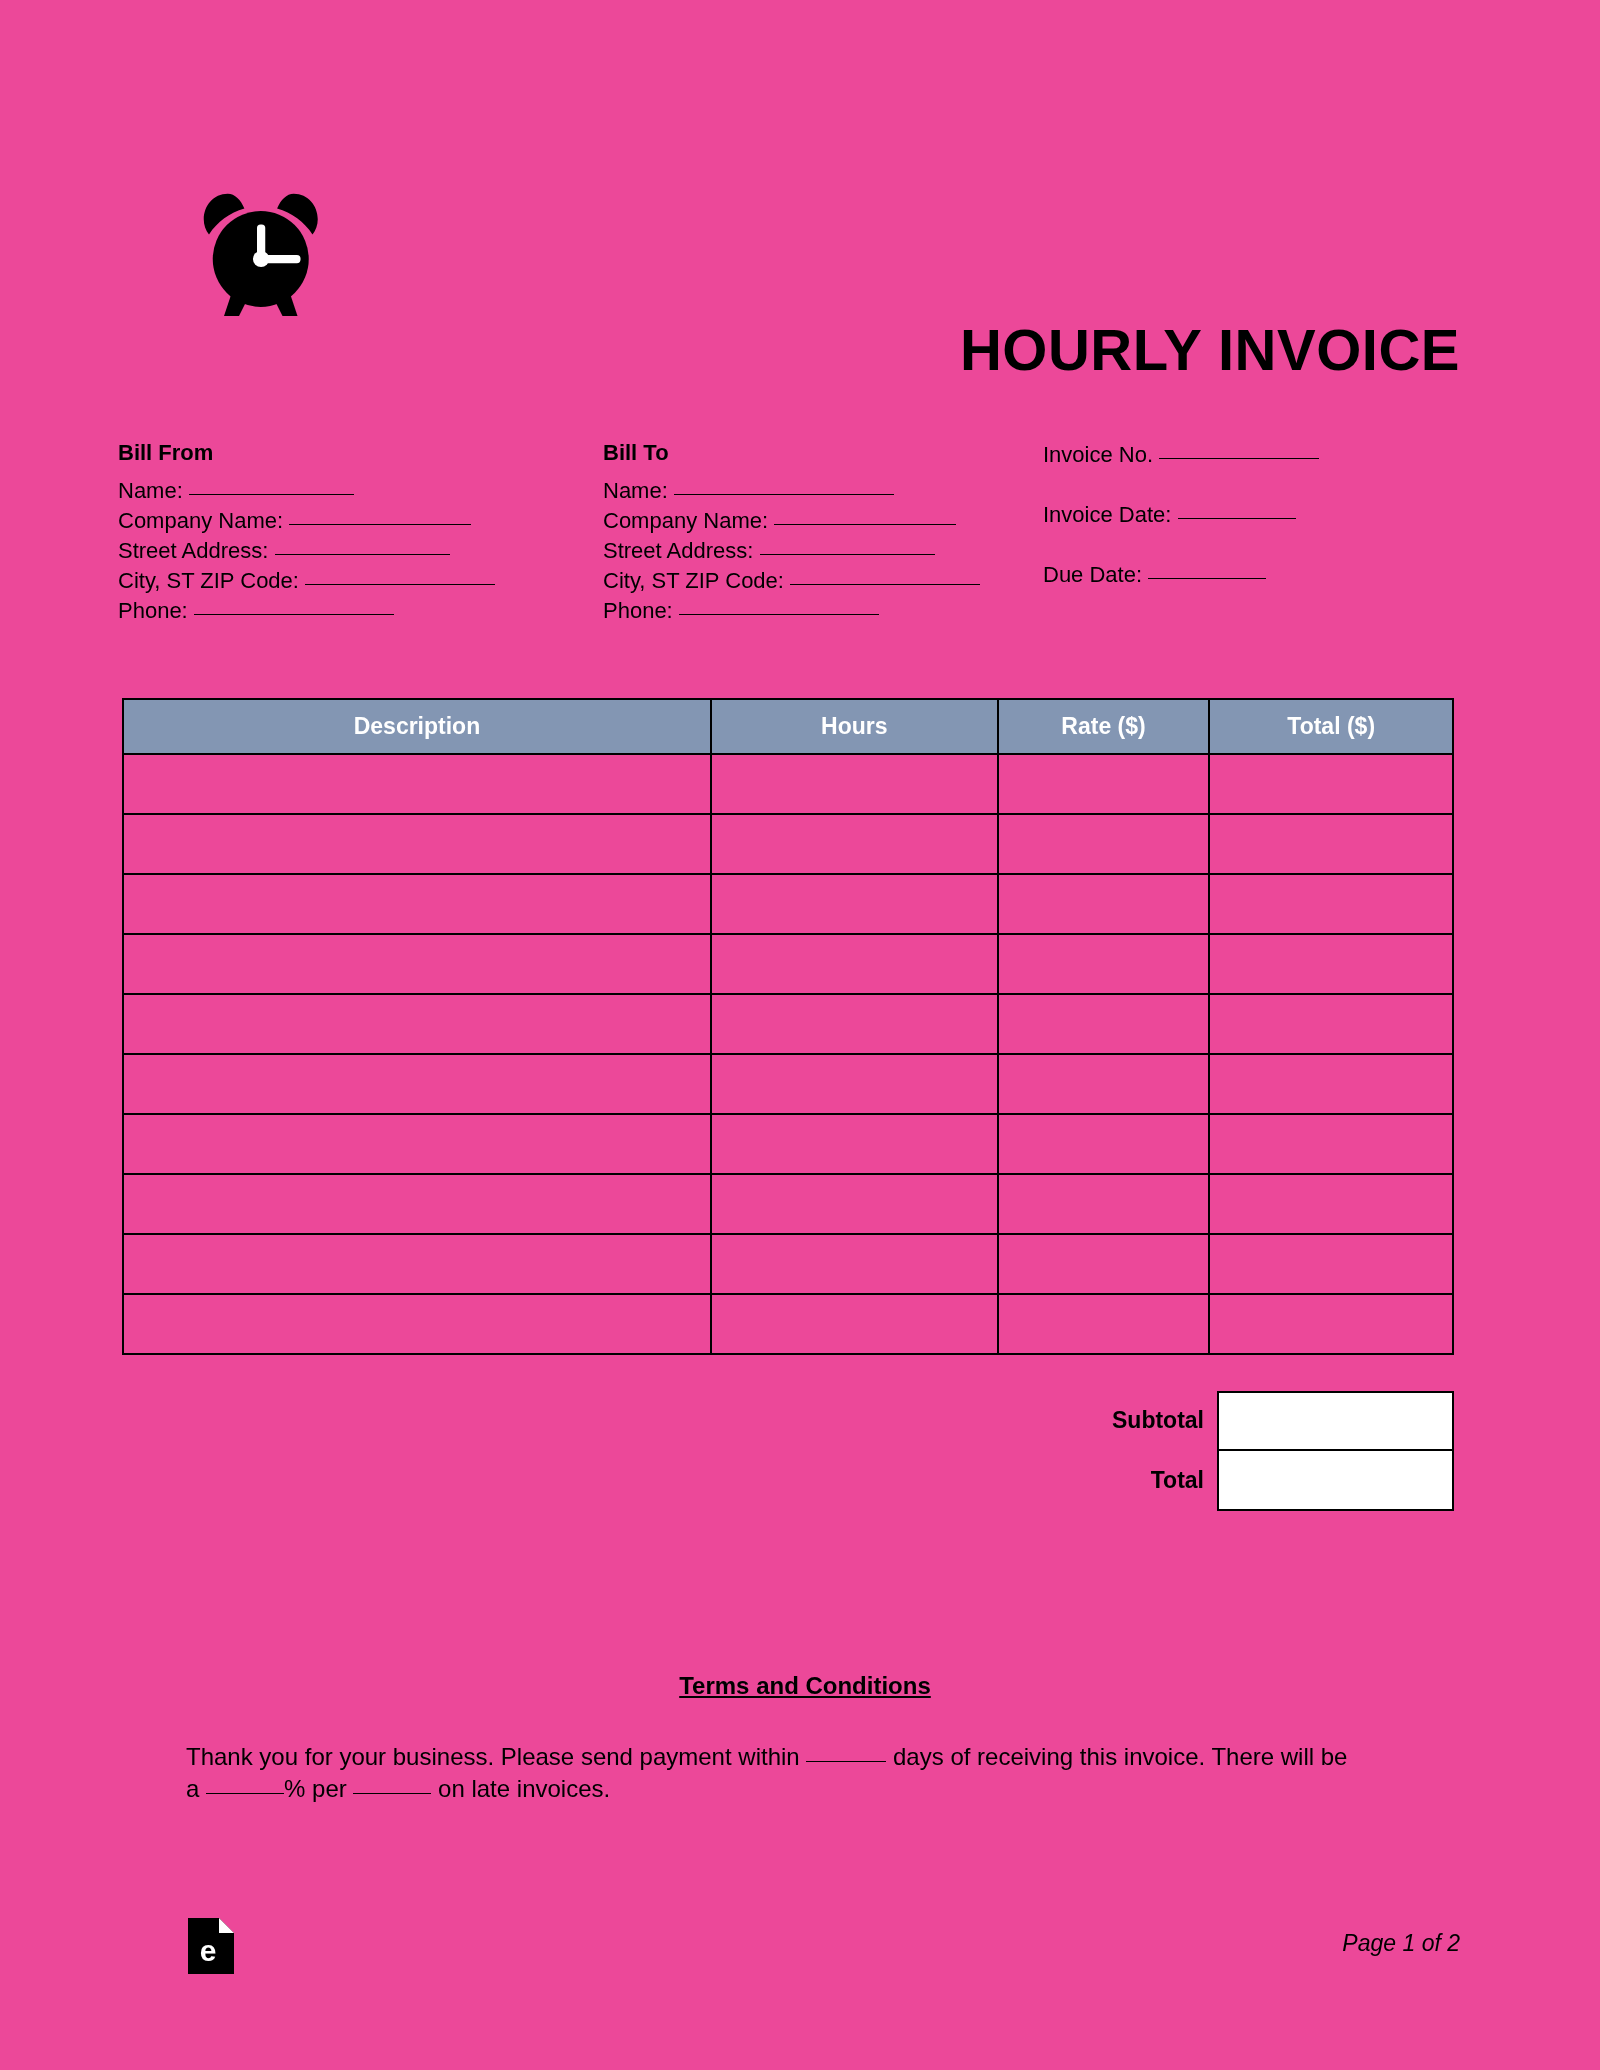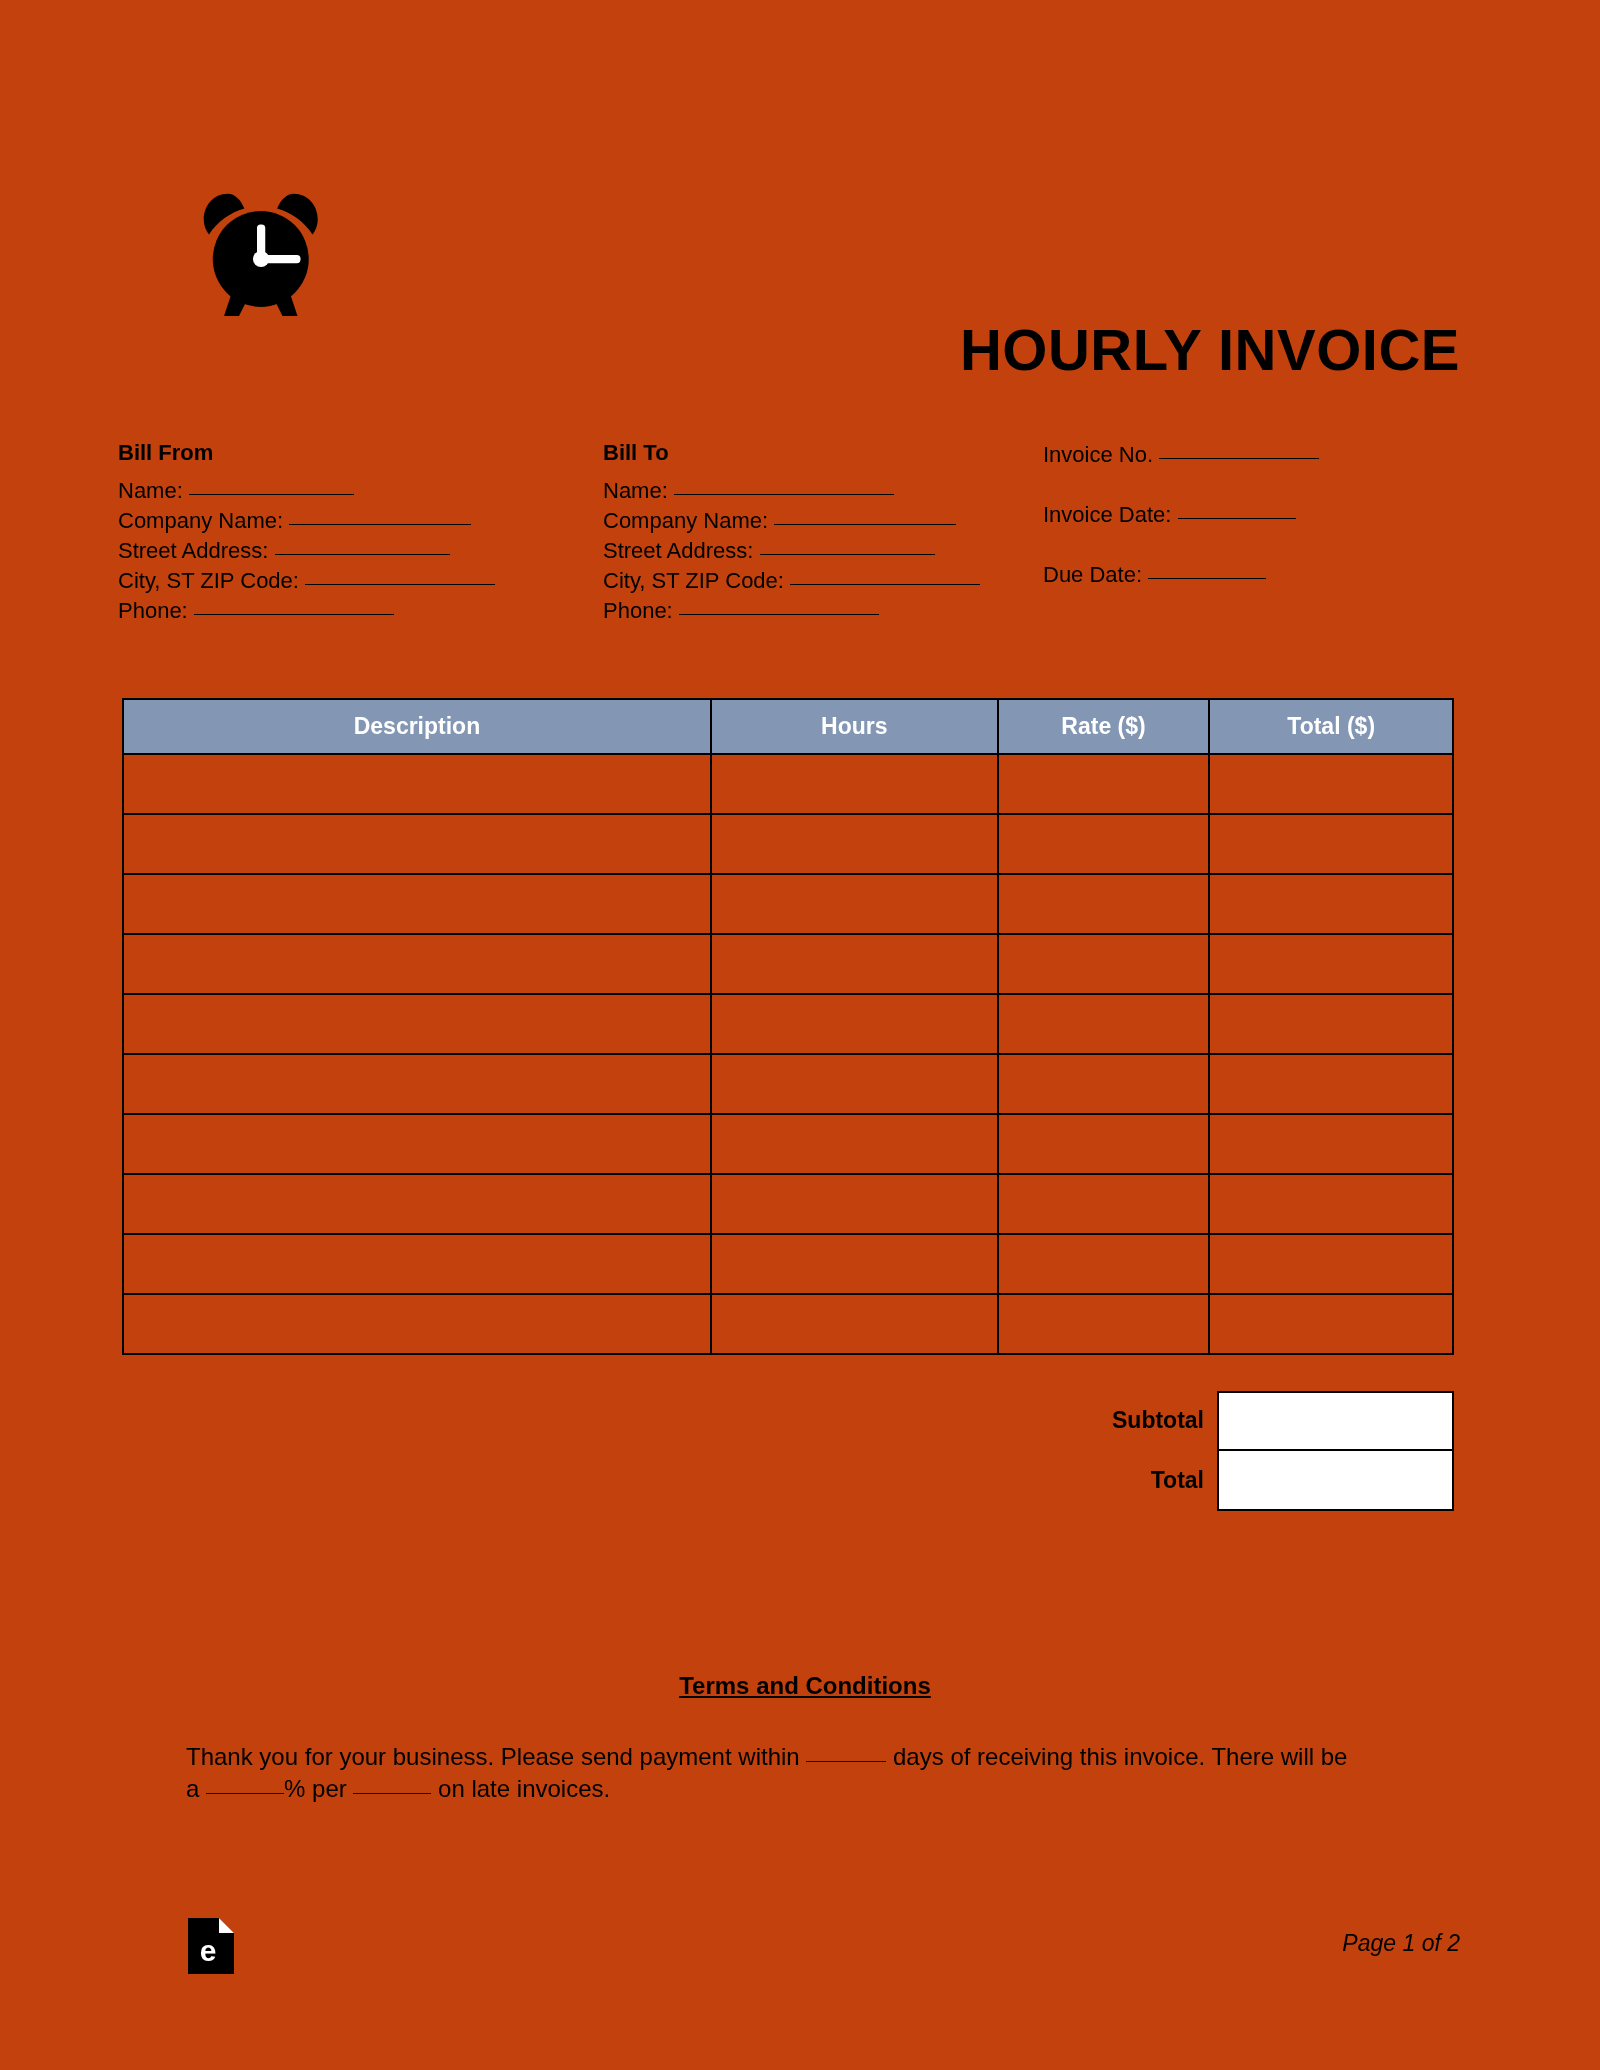--- a/index.html
+++ b/index.html
@@ -13,21 +13,21 @@
     height: 2070px;
     font-family: "Liberation Sans", sans-serif;
     color: #000000;
     position: relative;
     overflow: hidden;
   }
   .page {
     position: relative;
     width: 1600px;
     height: 2070px;
-    background: #c2410c;
+    background: #ec4899;
   }
 
   
   .header {
     position: absolute;
     left: 0;
     top: 0;
     width: 1600px;
     height: 400px;
   }

